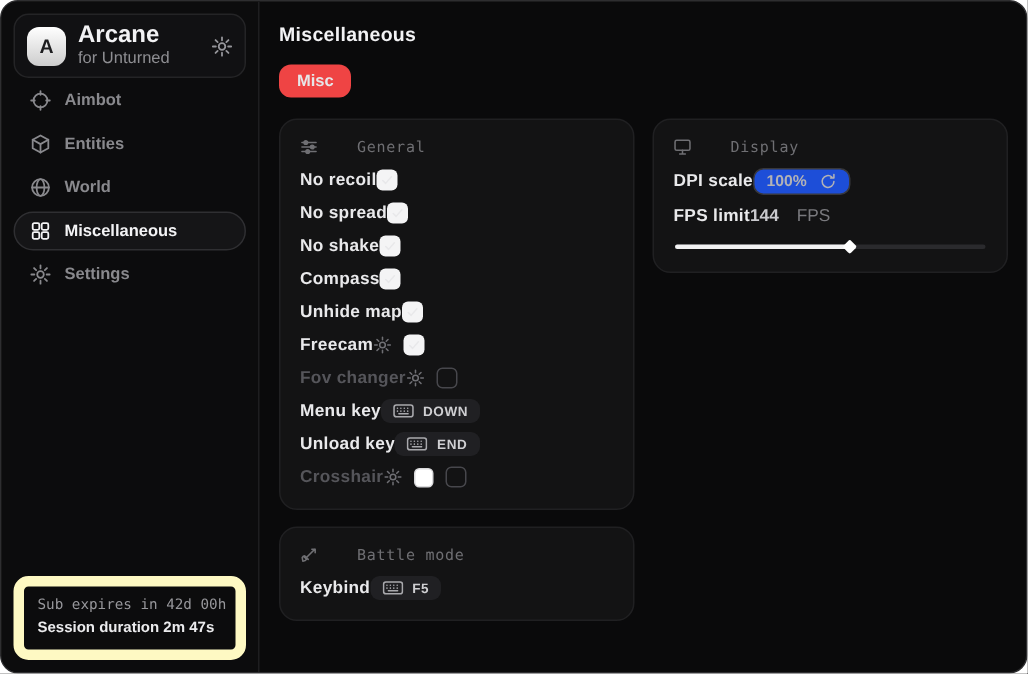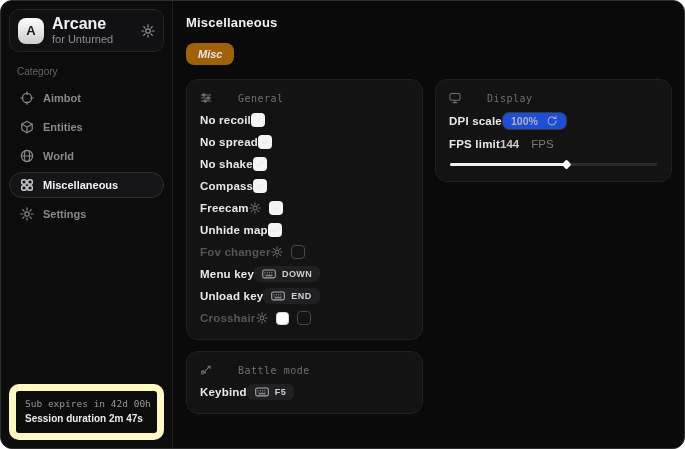--- a/index.html
+++ b/index.html
@@ -22,21 +22,21 @@
   .nav-item{display:flex;align-items:center;gap:9px;padding:5px 10px;margin:1.5px 0;border-radius:999px;
             border:1px solid transparent;color:#89898d;font-size:11px;font-weight:600;cursor:default;}
   .nav-item.active{color:#f3f3f5;border-color:#2f2f32;background:#151517;}
   .status-card{margin-top:auto;border:7px solid #fef9c3;border-radius:10px;padding:6px 9px 7px;line-height:1.5;}
   .status-1{font-family:"DejaVu Sans Mono",monospace;font-size:9.5px;color:#97979b;white-space:nowrap;}
   .status-2{font-size:10px;font-weight:700;color:#ebebed;white-space:nowrap;}
   
   .main{flex:1;padding:14px 16px 12px 13px;overflow:hidden;}
   .page-title{font-size:13px;font-weight:700;color:#f2f2f4;letter-spacing:.2px;}
   .tab-row{margin-top:13px;display:flex;gap:8px;}
-  .tab{background:#a16207;color:#e6e6e8;font-size:11px;font-weight:600;padding:5px 12px;border-radius:8px;font-style:italic;}
+  .tab{background:#ef4444;color:#e6e6e8;font-size:11px;font-weight:600;padding:5px 12px;border-radius:8px;}
   .content{display:flex;gap:12px;margin-top:14px;align-items:flex-start;}
   .col{display:flex;flex-direction:column;gap:11px;width:237px;flex:0 0 237px;}
   .panel{background:#131314;border:1px solid #202022;border-radius:12px;padding:9px 13px 10px;width:100%;}
   .panel-head{display:flex;align-items:center;gap:26px;color:#6f6f73;
               font-family:"DejaVu Sans Mono",monospace;font-size:10px;letter-spacing:.5px;
               margin:3px 0 5px;}
   .row{display:flex;align-items:center;justify-content:flex-start;min-height:22px;padding:3px 0;}
   .row-label{font-size:11.5px;font-weight:700;color:#e9e9eb;letter-spacing:.2px;}
   .row.disabled .row-label{color:#55555a;}
   .controls{display:flex;align-items:center;gap:8px;}
@@ -76,21 +76,20 @@
         <span class="app-sub">for Unturned</span>
       </div>
       <span class="icon app-gear" id="app-gear">
           <svg viewBox="0 0 14 14">
             <circle cx="7" cy="7" r="2.2"></circle>
             <path d="M7 .9v2M7 11.1v2M.9 7h2M11.1 7h2M2.7 2.7l1.4 1.4M9.9 9.9l1.4 1.4M11.3 2.7L9.9 4.1M4.1 9.9l-1.4 1.4"></path>
           </svg>
         </span>
     </div>
 
-    <div class="cat-label">Category</div>
 
     <nav class="nav" id="nav">
         <div class="nav-item">
           <span class="icon">
             <svg viewBox="0 0 14 14">
               <circle cx="7" cy="7" r="4.6"></circle>
               <path d="M7 .8v2.4M7 10.8v2.4M.8 7h2.4M10.8 7h2.4"></path>
             </svg>
           </span>
           <span>Aimbot</span>
@@ -203,40 +202,40 @@
                 <span class="checkbox">
                   <span class="icon chk">
                     <svg viewBox="0 0 12 12">
                       <path d="M2.6 6.4l2.3 2.3L9.5 3.4"></path>
                     </svg>
                   </span>
                 </span>
               </div>
             </div>
             <div class="row">
+              <span class="row-label">Unhide map</span>
+              <div class="controls">
+                <span class="checkbox">
+                  <span class="icon chk">
+                    <svg viewBox="0 0 12 12">
+                      <path d="M2.6 6.4l2.3 2.3L9.5 3.4"></path>
+                    </svg>
+                  </span>
+                </span>
+              </div>
+            </div>
+            <div class="row">
               <span class="row-label">Freecam</span>
               <div class="controls">
                 <span class="icon sm mini-gear">
                   <svg viewBox="0 0 14 14">
                     <circle cx="7" cy="7" r="2.2"></circle>
                     <path d="M7 .9v2M7 11.1v2M.9 7h2M11.1 7h2M2.7 2.7l1.4 1.4M9.9 9.9l1.4 1.4M11.3 2.7L9.9 4.1M4.1 9.9l-1.4 1.4"></path>
                   </svg>
                 </span>
-                <span class="checkbox">
-                  <span class="icon chk">
-                    <svg viewBox="0 0 12 12">
-                      <path d="M2.6 6.4l2.3 2.3L9.5 3.4"></path>
-                    </svg>
-                  </span>
-                </span>
-              </div>
-            </div>
-            <div class="row">
-              <span class="row-label">Unhide map</span>
-              <div class="controls">
                 <span class="checkbox">
                   <span class="icon chk">
                     <svg viewBox="0 0 12 12">
                       <path d="M2.6 6.4l2.3 2.3L9.5 3.4"></path>
                     </svg>
                   </span>
                 </span>
               </div>
             </div>
             <div class="row disabled">

